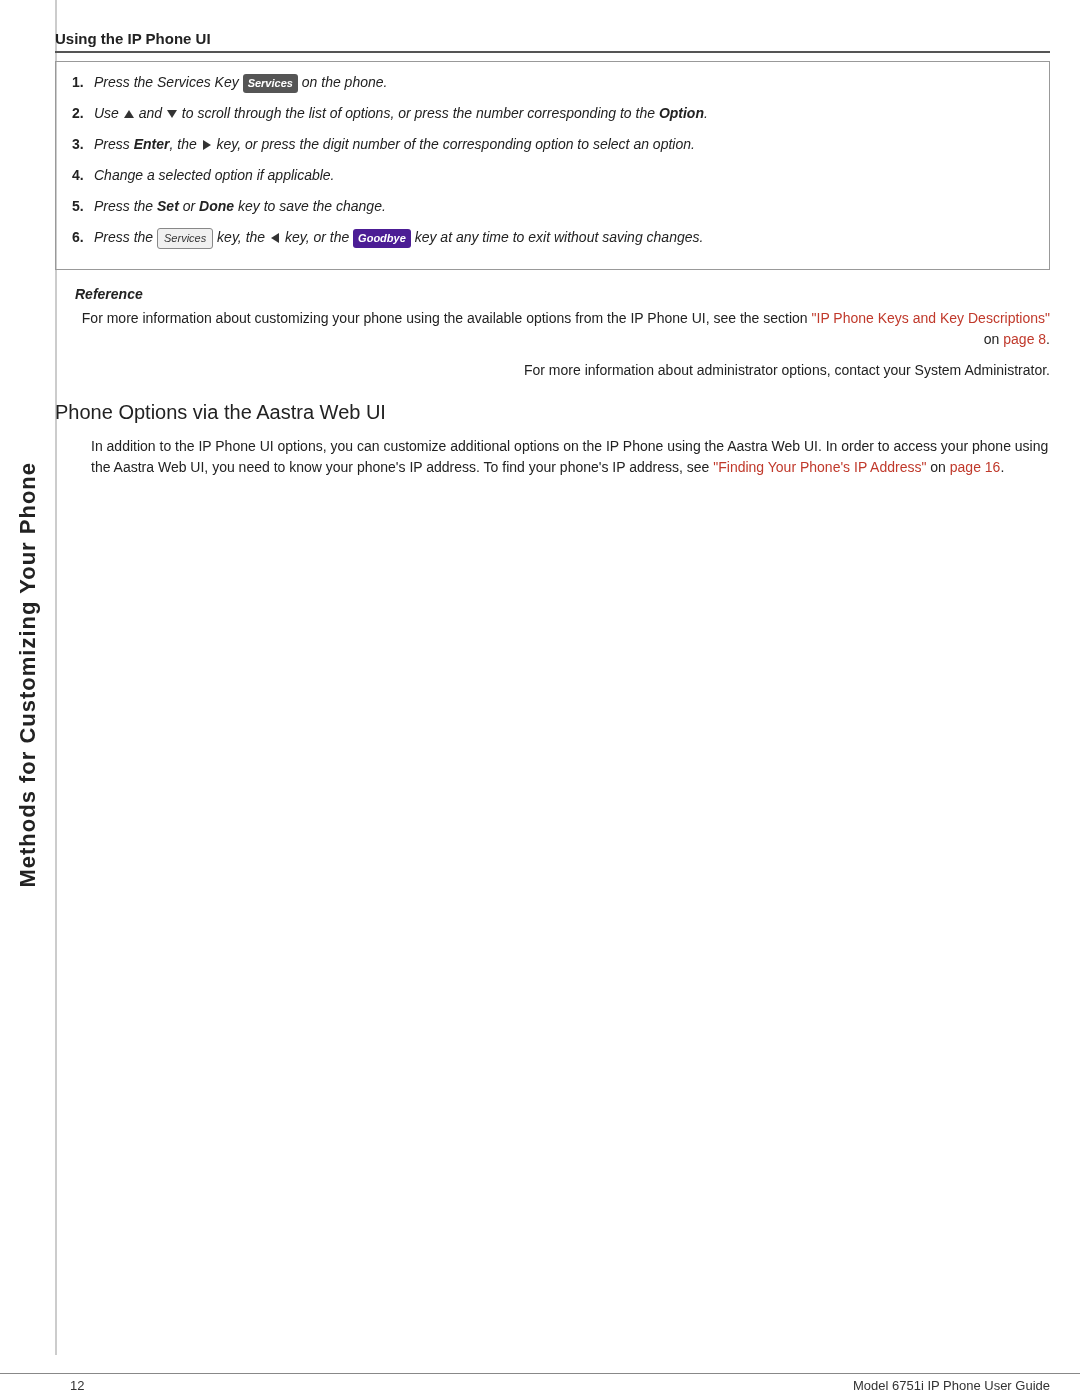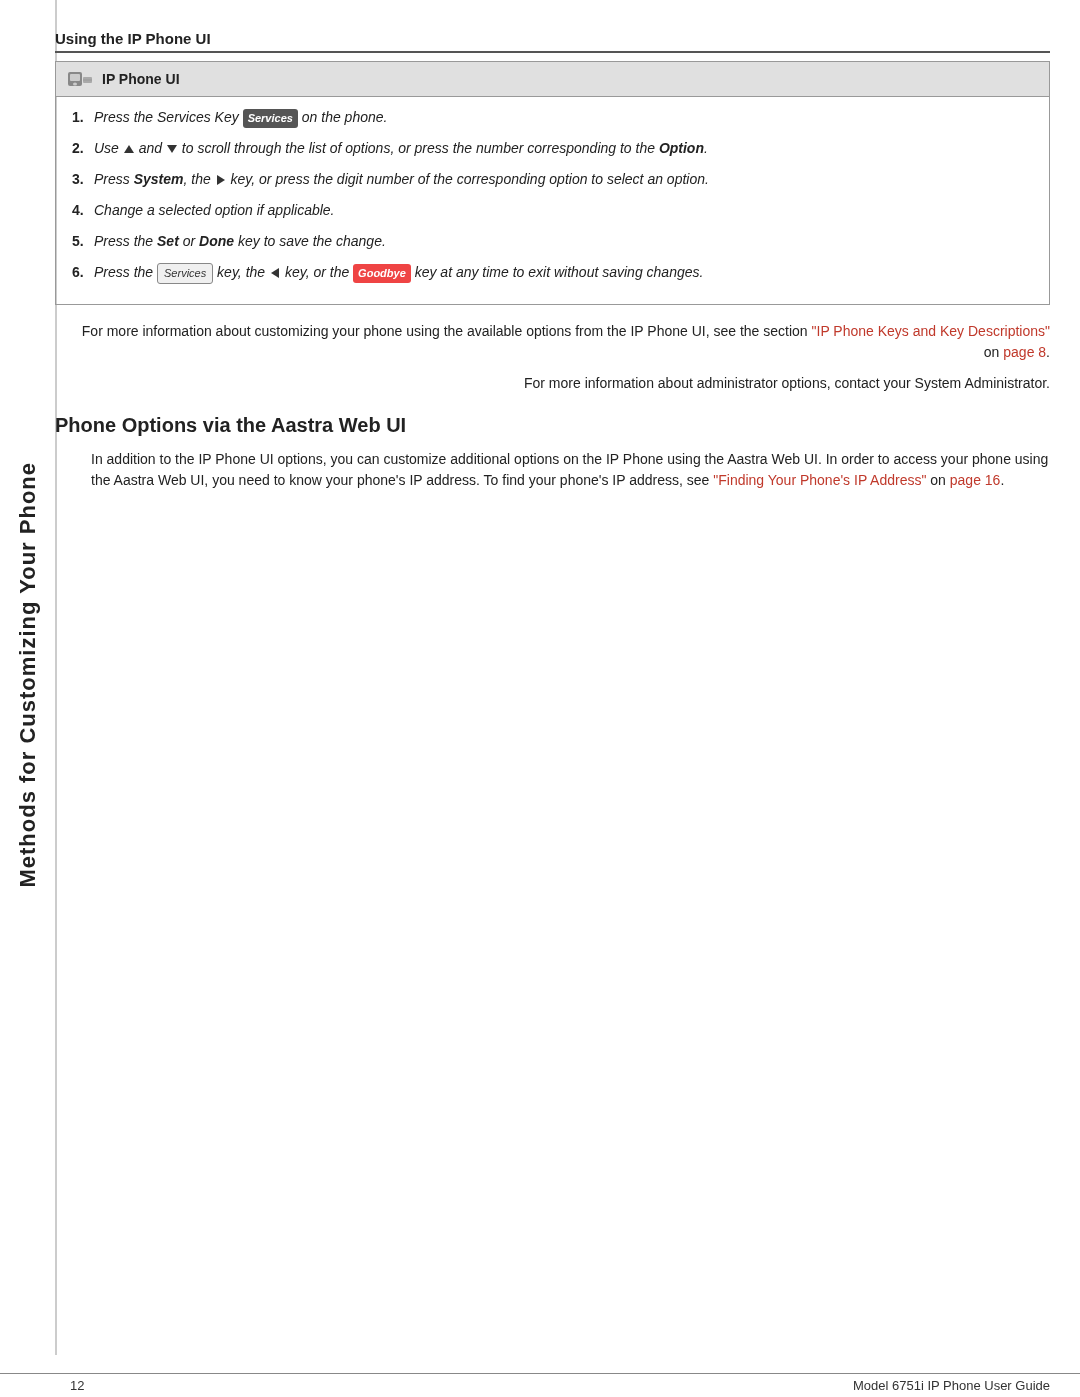--- a/index.html
+++ b/index.html
@@ -124,21 +124,21 @@
       color: #333;
       font-size: 11px;
       padding: 1px 6px;
       border: 1px solid #888;
       border-radius: 3px;
       vertical-align: middle;
     }
 
     .key-btn-goodbye {
       display: inline-block;
-      background: #ef4444;
+      background: #4c1d95;
       color: #fff;
       font-size: 11px;
       padding: 1px 5px;
       border-radius: 3px;
       font-weight: bold;
       vertical-align: middle;
     }
 
     
     .reference-heading {
@@ -156,21 +156,21 @@
     }
 
     .link-text {
       color: #c0392b;
       text-decoration: none;
     }
 
     
     .phone-options-heading {
       font-size: 20px;
-      font-weight: bold;
+      font-weight: normal;
       margin-top: 20px;
       margin-bottom: 12px;
     }
 
     .phone-options-body {
       font-size: 14px;
       line-height: 1.55;
       margin-left: 36px;
     }
 
@@ -254,52 +254,41 @@
 
 <div class="main-content">
 
   <div style="margin-bottom:4px;">
     <span class="section-heading">Using the IP Phone UI</span>
   </div>
   <hr class="divider-line">
   <div style="height:8px;"></div>
 
   <div class="ip-phone-ui-box">
-    <div class="ip-phone-ui-header">
-
-      <svg width="28" height="22" viewBox="0 0 28 22">
-        <rect x="2" y="4" width="14" height="14" rx="2" fill="#888"></rect>
-        <rect x="4" y="6" width="10" height="7" rx="1" fill="#ccc"></rect>
-        <ellipse cx="9" cy="16" rx="2" ry="1.5" fill="#ccc"></ellipse>
-        <rect x="17" y="9" width="9" height="6" rx="1" fill="#aaa"></rect>
-        <line x1="17" y1="12" x2="26" y2="12" stroke="#888" stroke-width="0.5"></line>
-      </svg>
-      <span>IP Phone UI</span>
-    </div>
     <div class="ip-phone-ui-body">
       <ol class="numbered-list">
 
         <li>
           <span class="list-num">1.</span>
           <span class="list-content">
             <span>Press the Services Key</span>&nbsp;<span class="key-btn">Services</span>&nbsp;<span>on the phone.</span>
           </span>
         </li>
 
         <li>
           <span class="list-num">2.</span>
           <span class="list-content">
             Use <span class="triangle-up"></span> and <span class="triangle-down"></span> to scroll through the list of options, or press the number corresponding to the <strong>Option</strong>.
           </span>
         </li>
 
         <li>
           <span class="list-num">3.</span>
           <span class="list-content">
-            Press <strong>System</strong>, the <span class="triangle-right"></span> key, or press the digit number of the corresponding option to select an option.
+            Press <strong>Enter</strong>, the <span class="triangle-right"></span> key, or press the digit number of the corresponding option to select an option.
           </span>
         </li>
 
         <li>
           <span class="list-num">4.</span>
           <span class="list-content">Change a selected option if applicable.</span>
         </li>
 
         <li>
           <span class="list-num">5.</span>
@@ -313,20 +302,21 @@
           <span class="list-content">
             Press the <span class="key-btn-light">Services</span> key, the <span class="triangle-left"></span> key, or the <span class="key-btn-goodbye">Goodbye</span> key at any time to exit without saving changes.
           </span>
         </li>
 
       </ol>
     </div>
   </div>
 
   <div style="margin-left: 20px; margin-bottom: 14px;">
+    <p class="reference-heading">Reference</p>
     <p class="reference-para">
       <span>For more information about customizing your phone using the available options from the IP Phone UI, see the section </span><a class="link-text" href="#"><span>"IP Phone Keys and Key Descriptions"</span></a><span> on </span><a class="link-text" href="#"><span>page 8</span></a><span>.</span>
     </p>
     <p class="reference-para">For more information about administrator options, contact your System Administrator.</p>
   </div>
 
   <h2 class="phone-options-heading">Phone Options via the Aastra Web UI</h2>
   <p class="phone-options-body">
     <span>In addition to the IP Phone UI options, you can customize additional options on the IP Phone using the Aastra Web UI. In order to access your phone using the Aastra Web UI, you need to know your phone's IP address. To find your phone's IP address, see </span><a class="link-text" href="#"><span>"Finding Your Phone's IP Address"</span></a><span> on </span><a class="link-text" href="#"><span>page 16</span></a><span>.</span>
   </p>

